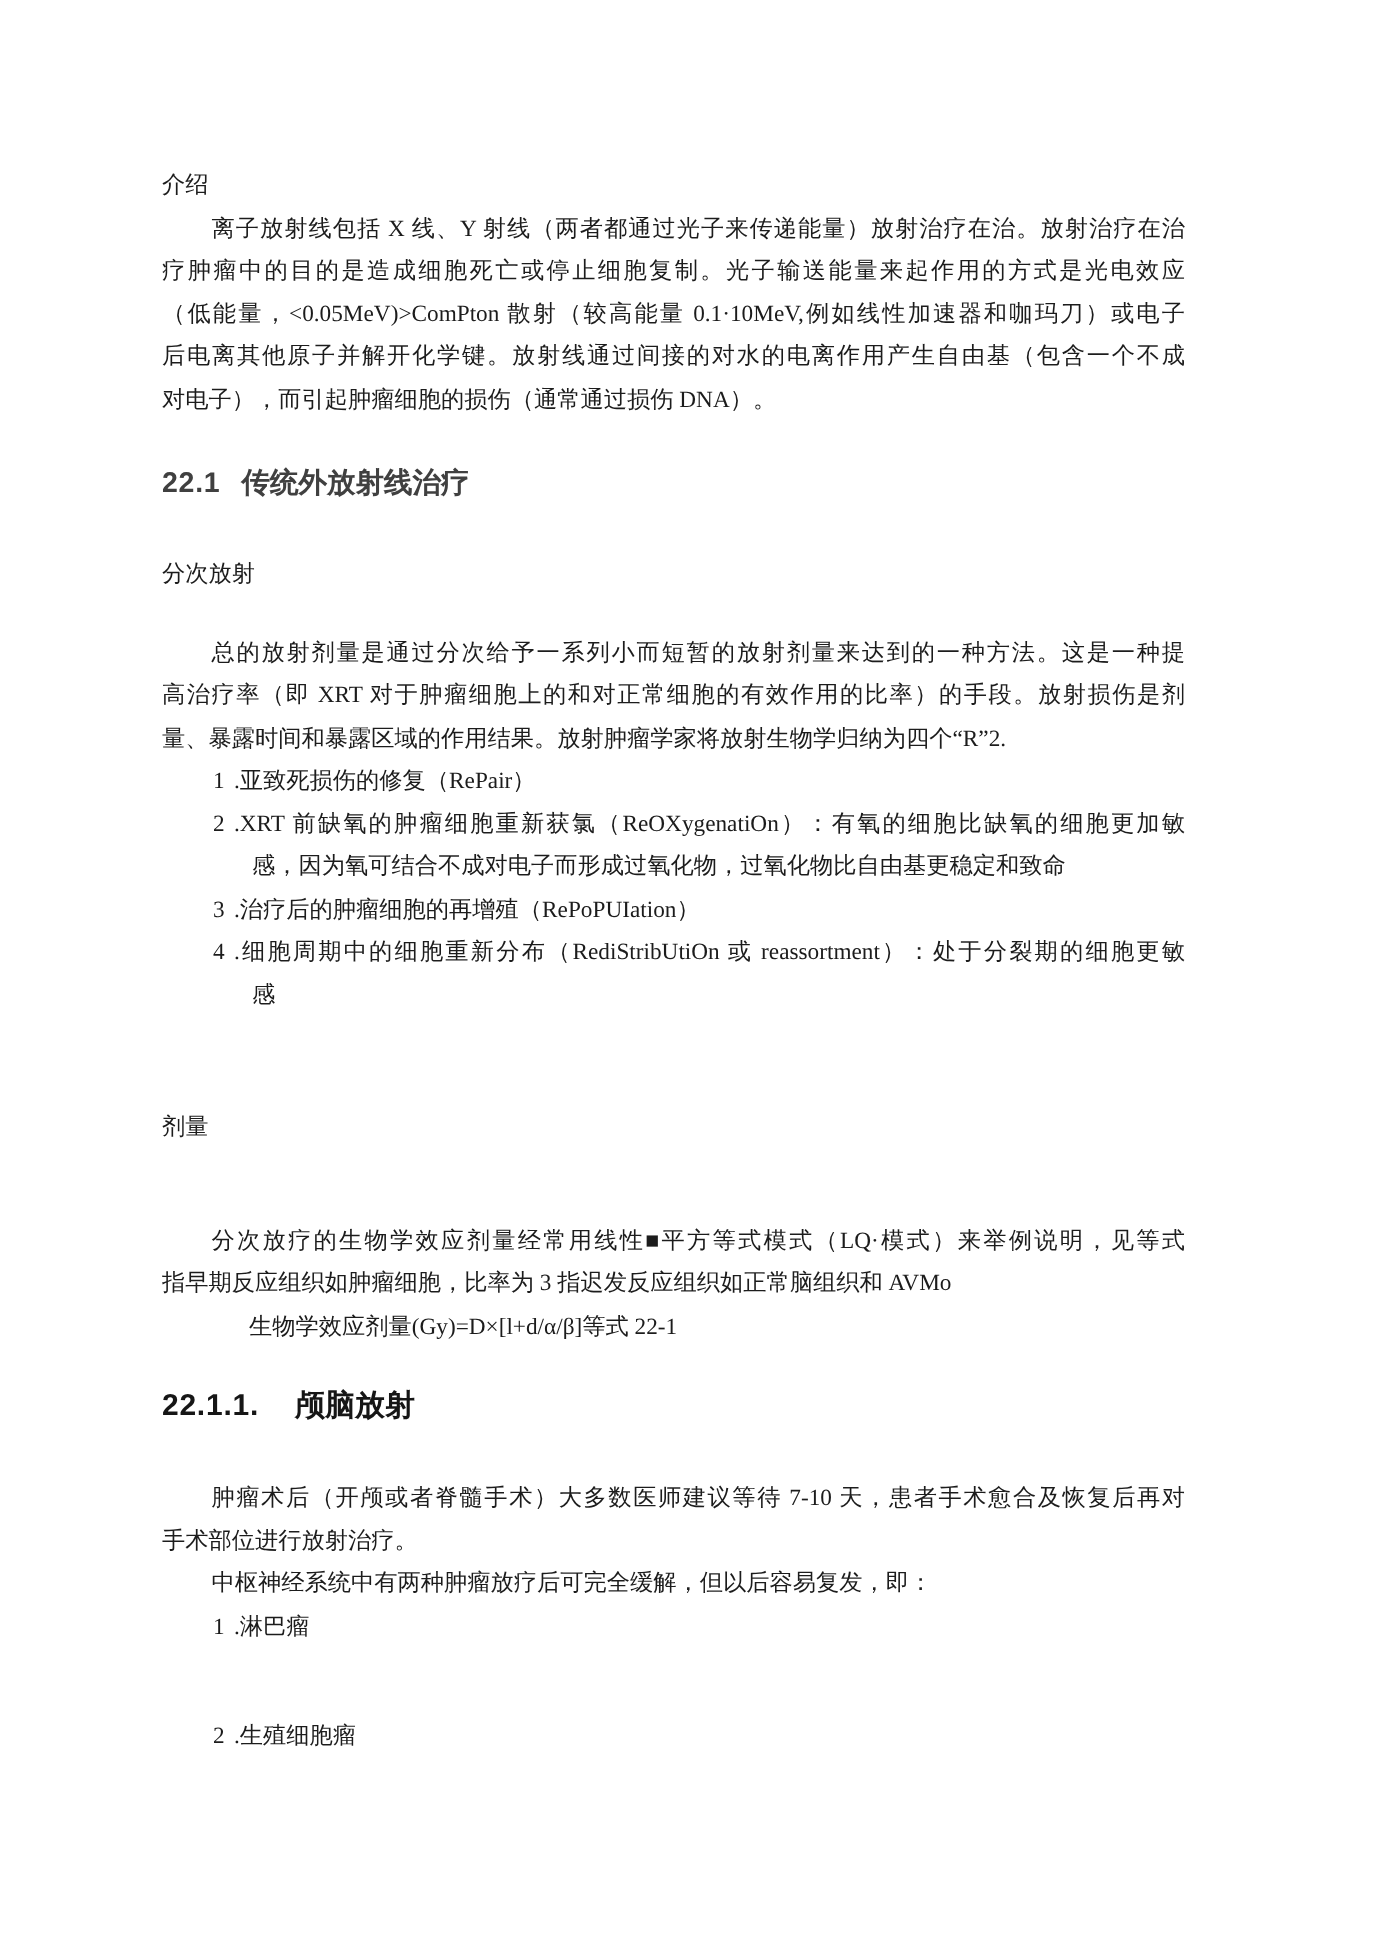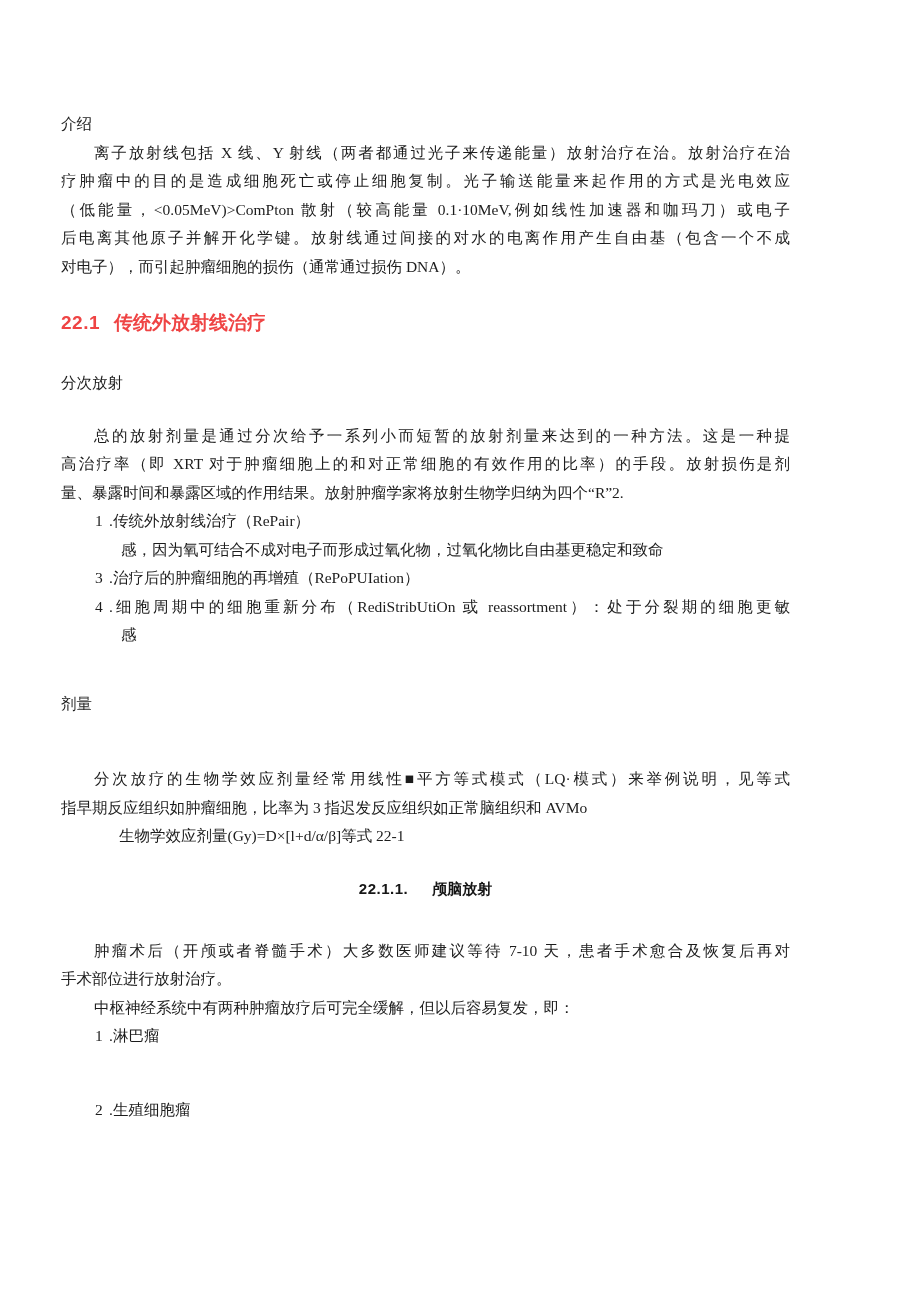--- a/index.html
+++ b/index.html
@@ -6,21 +6,21 @@
     margin: 0;
     padding: 0;
     background: #ffffff;
   }
   .page {
     position: relative;
     width: 920px;
     height: 1301px;
     background: #ffffff;
     box-sizing: border-box;
-    padding: 110px 130px 0 61px;
+    padding: 110px 130px 0 108px;
     font-family: "Liberation Serif", "DejaVu Serif", serif;
     font-size: 15.5px;
     color: #1c1c1c;
     overflow: hidden;
   }
   .line {
     line-height: 28.5px;
   }
   
   .j {
@@ -29,43 +29,42 @@
   }
   
   .ti { text-indent: 33px; }
 
   .h1 {
     font-family: "Liberation Sans", "DejaVu Sans", sans-serif;
     font-weight: bold;
     font-size: 19px;
     line-height: 30px;
     margin: 27px 0 31px 0;
-    color: #ef4444;
+    color: #404040;
   }
   .h1 .num { margin-right: 14px; letter-spacing: 0.5px; }
   .h2 {
     font-family: "Liberation Sans", "DejaVu Sans", sans-serif;
     font-weight: bold;
-    font-size: 15px;
+    font-size: 20px;
     line-height: 30px;
     margin: 23px 0 33px 0;
     color: #161616;
-    text-align: center;
   }
   .h2 .num { margin-right: 24px; letter-spacing: 0.5px; }
 
   
   .lf { padding-left: 34px; }
   .lf .lnum { display: inline-block; min-width: 14px; }
   .lc { padding-left: 60px; }
 
   .formula { padding-left: 58px; }
 
   .mb24 { margin-bottom: 24px; }
-  .mt48 { margin-top: 40px; }
+  .mt48 { margin-top: 60px; }
   .mt31 { margin-top: 47px; }
   .mt29 { margin-top: 45px; }
 </style>
 </head>
 <body>
 
 <div class="page">
 
   <div class="line">介绍</div>
   <div class="line ti j">离子放射线包括 X 线、Y 射线（两者都通过光子来传递能量）放射治疗在治。放射治疗在治</div>
@@ -77,21 +76,24 @@
   <div class="h1">
     <span class="num">22.1</span><span>传统外放射线治疗</span>
   </div>
 
   <div class="line mb24">分次放射</div>
   <div class="line ti j">总的放射剂量是通过分次给予一系列小而短暂的放射剂量来达到的一种方法。这是一种提</div>
   <div class="line j">高治疗率（即 XRT 对于肿瘤细胞上的和对正常细胞的有效作用的比率）的手段。放射损伤是剂</div>
   <div class="line">量、暴露时间和暴露区域的作用结果。放射肿瘤学家将放射生物学归纳为四个“R”2.</div>
 
   <div class="line lf">
-    <span class="lnum">1</span><span>.传统外放射线治疗（RePair）</span>
+    <span class="lnum">1</span><span>.亚致死损伤的修复（RePair）</span>
+  </div>
+  <div class="line lf j">
+    <span class="lnum">2</span><span>.XRT 前缺氧的肿瘤细胞重新获氯（ReOXygenatiOn）：有氧的细胞比缺氧的细胞更加敏</span>
   </div>
   <div class="line lc">感，因为氧可结合不成对电子而形成过氧化物，过氧化物比自由基更稳定和致命</div>
   <div class="line lf">
     <span class="lnum">3</span><span>.治疗后的肿瘤细胞的再增殖（RePoPUIation）</span>
   </div>
   <div class="line lf j">
     <span class="lnum">4</span><span>.细胞周期中的细胞重新分布（RediStribUtiOn 或 reassortment）：处于分裂期的细胞更敏</span>
   </div>
   <div class="line lc">感</div>
 

